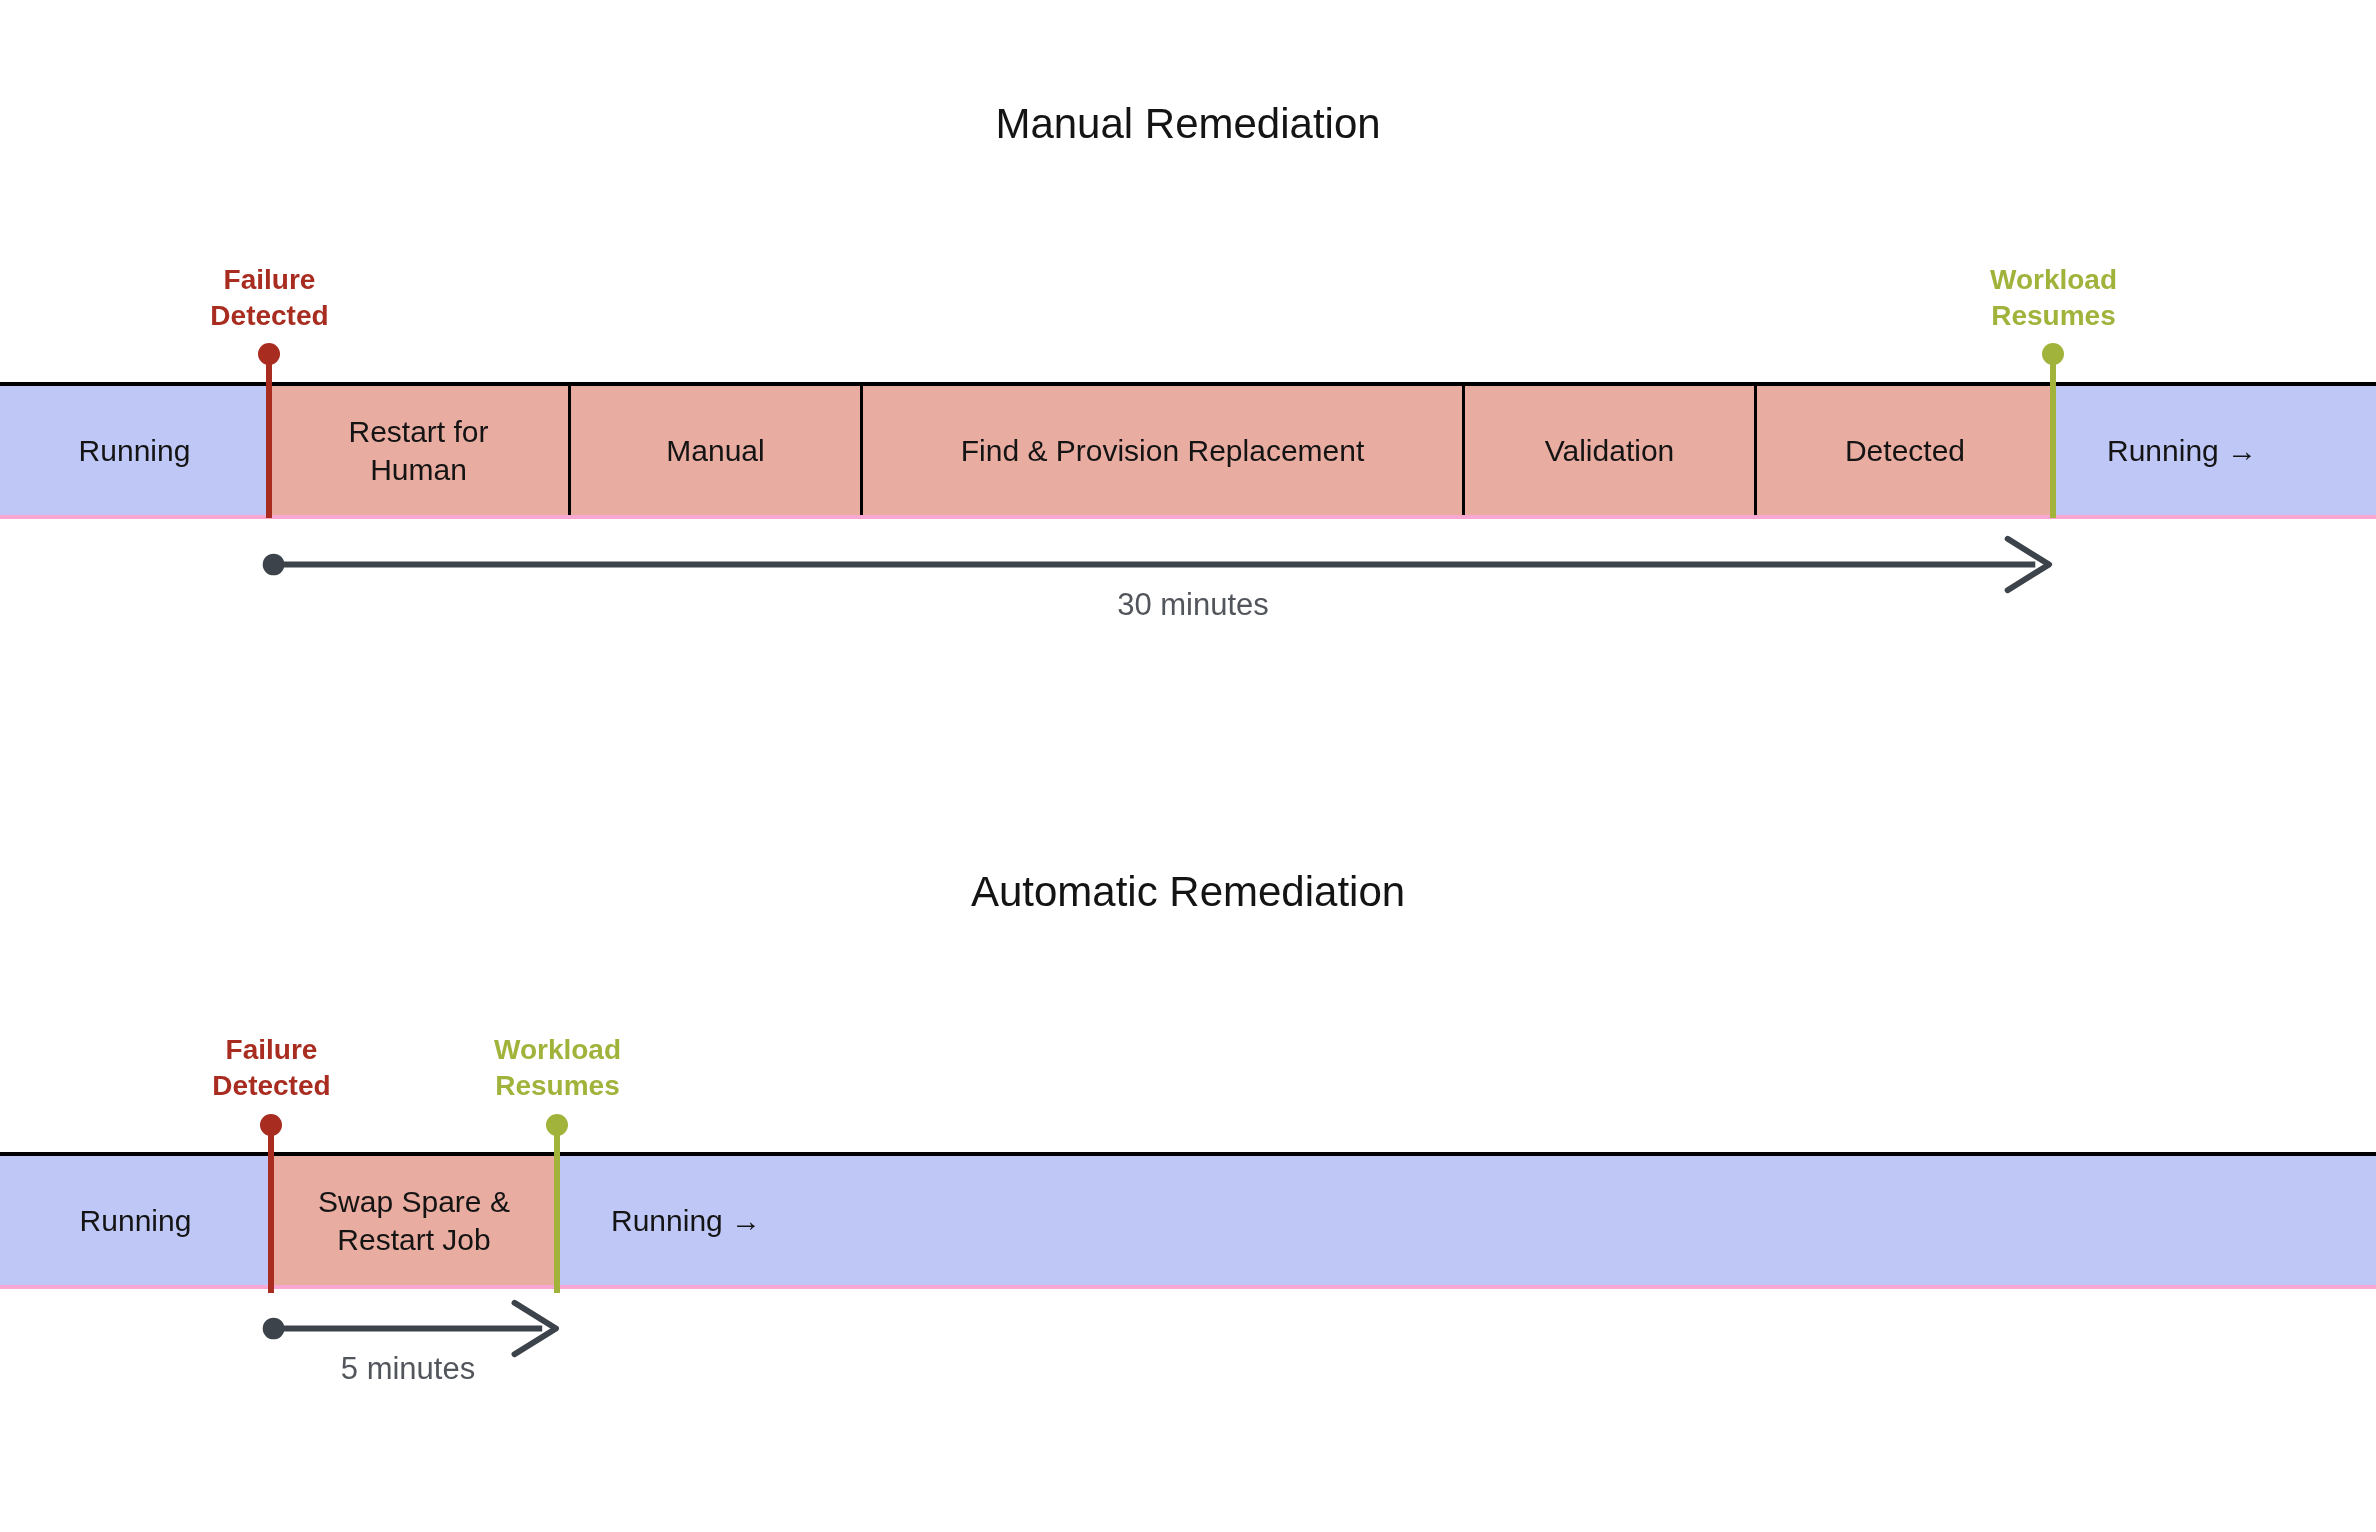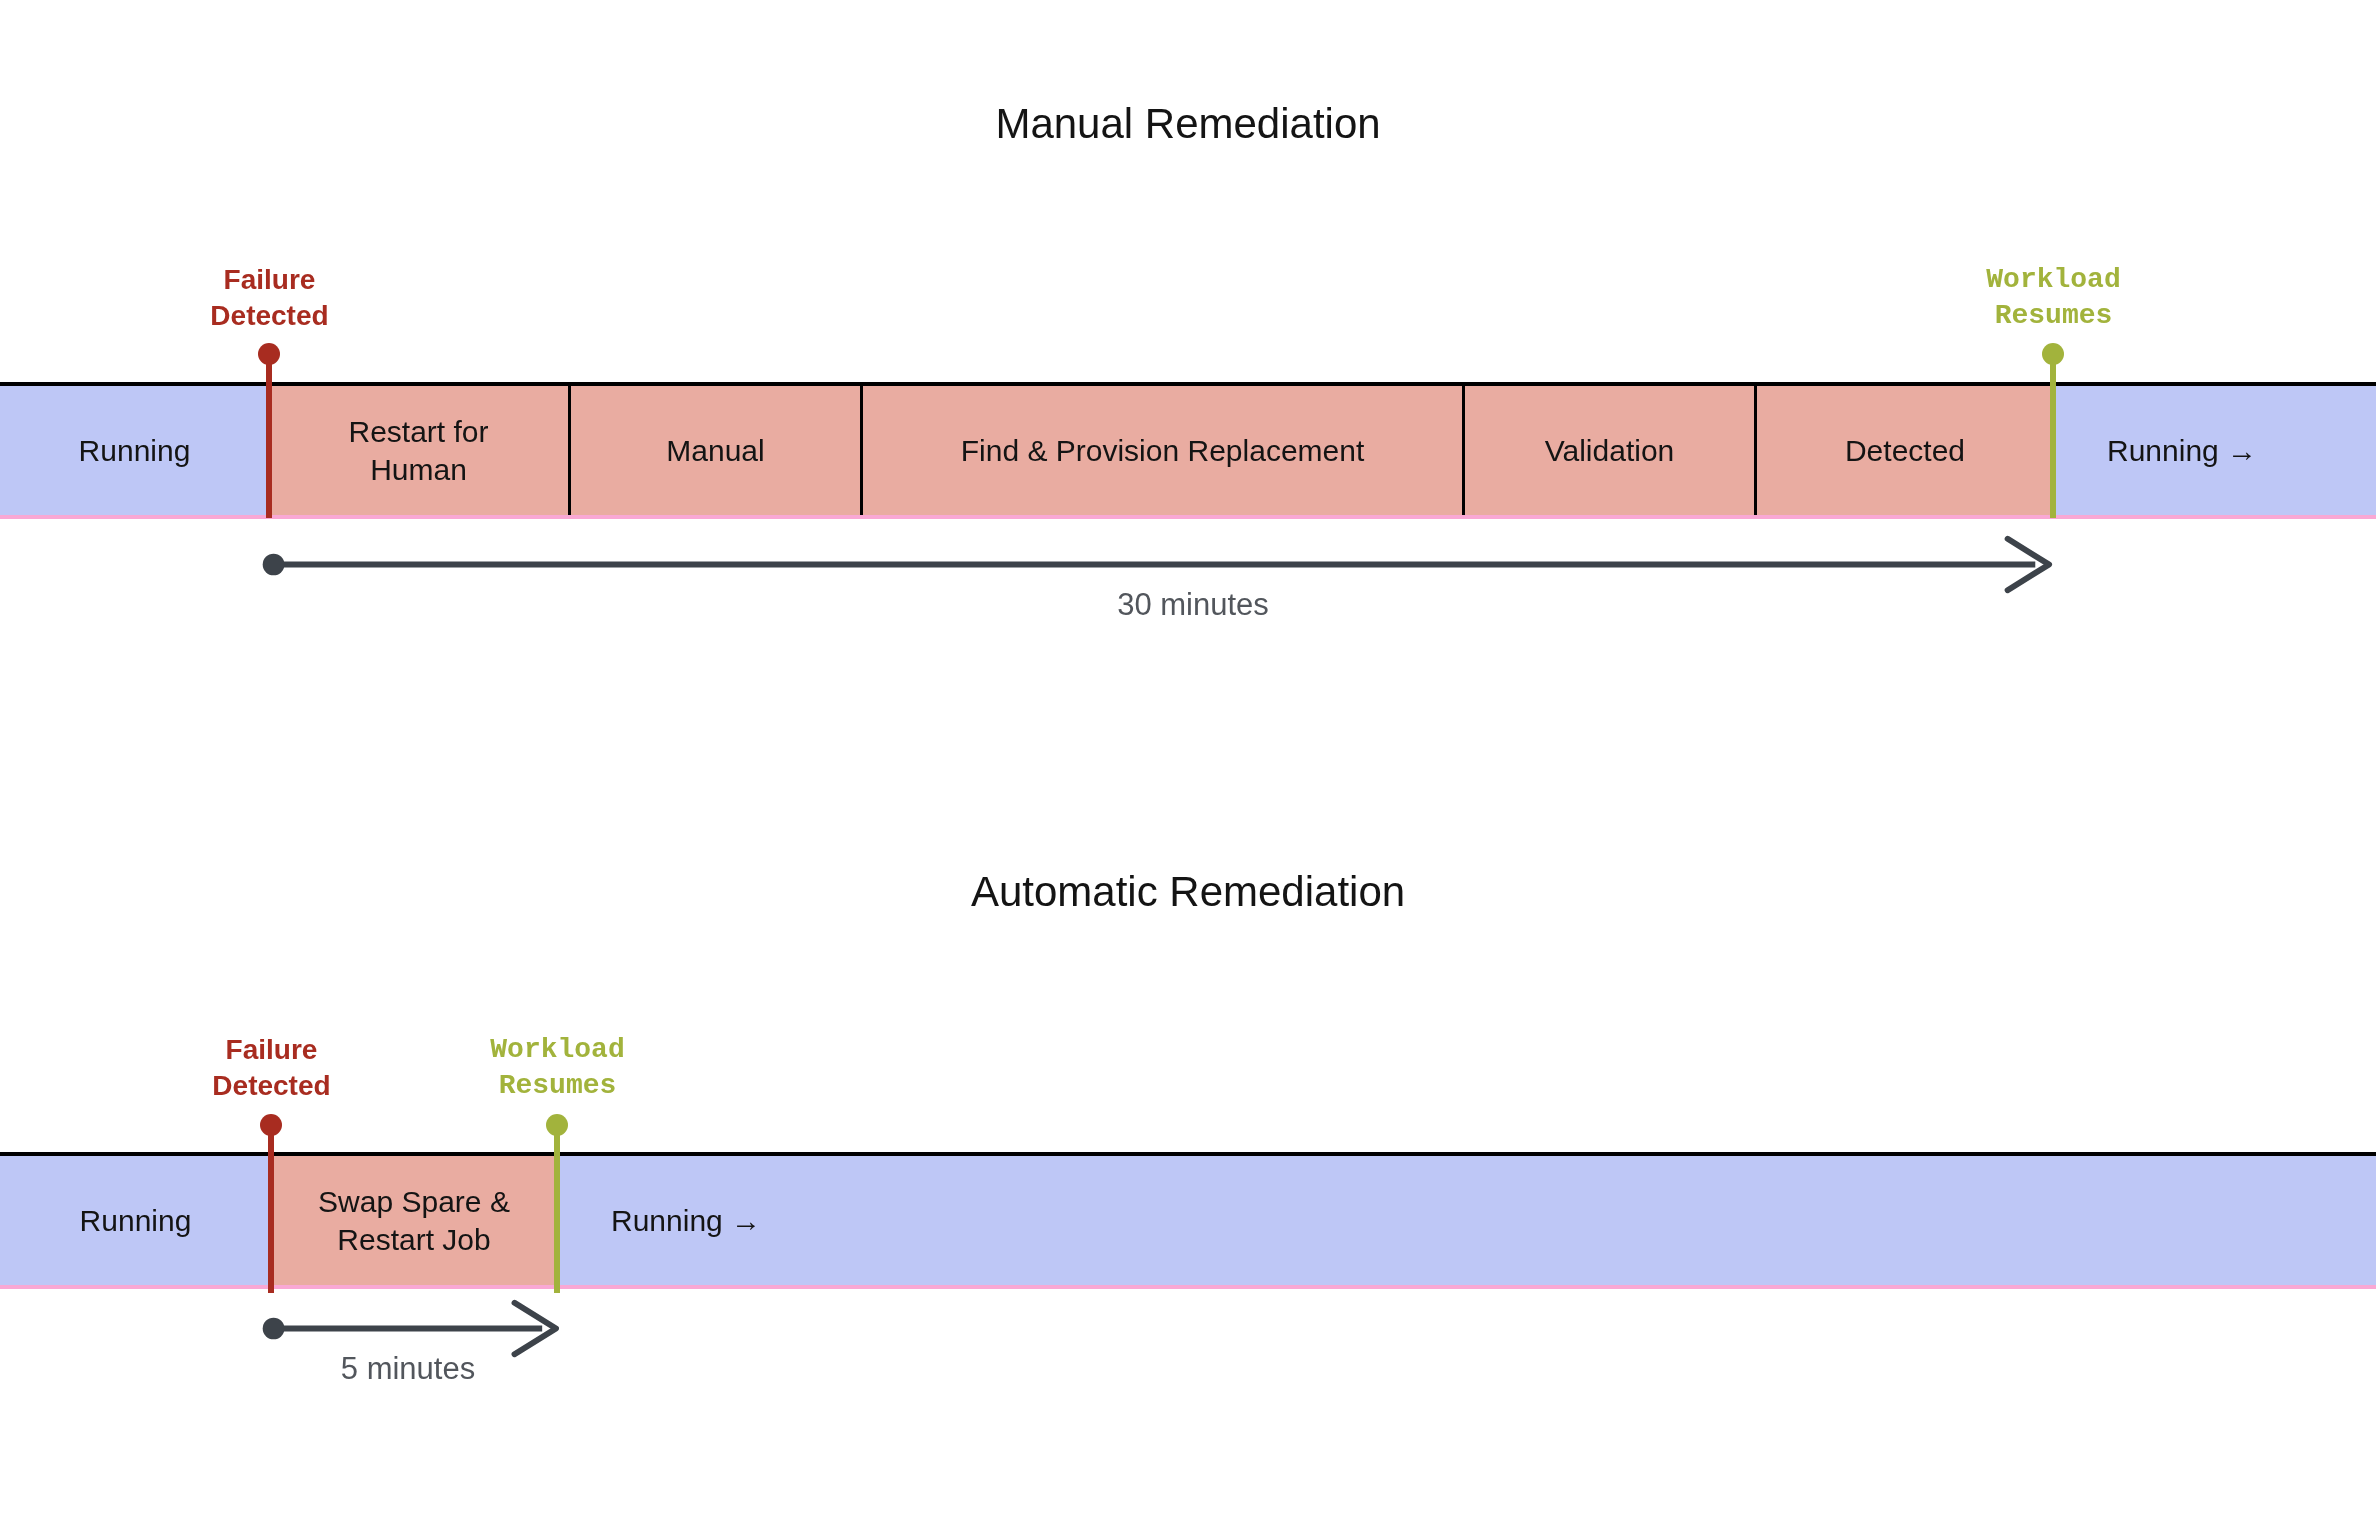--- a/index.html
+++ b/index.html
@@ -14,21 +14,21 @@
   .t1-title{top:98px;}
   .t2-title{top:866px;}
 
   
   .marker-label{
     position:absolute;width:317px;text-align:center;
     font-size:28px;font-weight:700;line-height:36px;
   }
   .marker-label span{display:block;}
   .failure-color{color:var(--failure,#a82c20);}
-  .resume-color{color:var(--resume,#a2b33c);font-family:Liberation Mono, monospace;}
+  .resume-color{color:var(--resume,#a2b33c);}
   .ml-t1{top:262px;}
   .ml-t2{top:1032px;}
   .ml-x272{left:111px;}   
   .ml-x2074{left:1895px;} 
   .ml-x274{left:113px;}   
   .ml-x563{left:399px;}   
 
   .dot{position:absolute;width:22px;height:22px;border-radius:50%;}
   .dot-red{background:var(--failure,#a82c20);}
   .dot-green{background:var(--resume,#a2b33c);}

